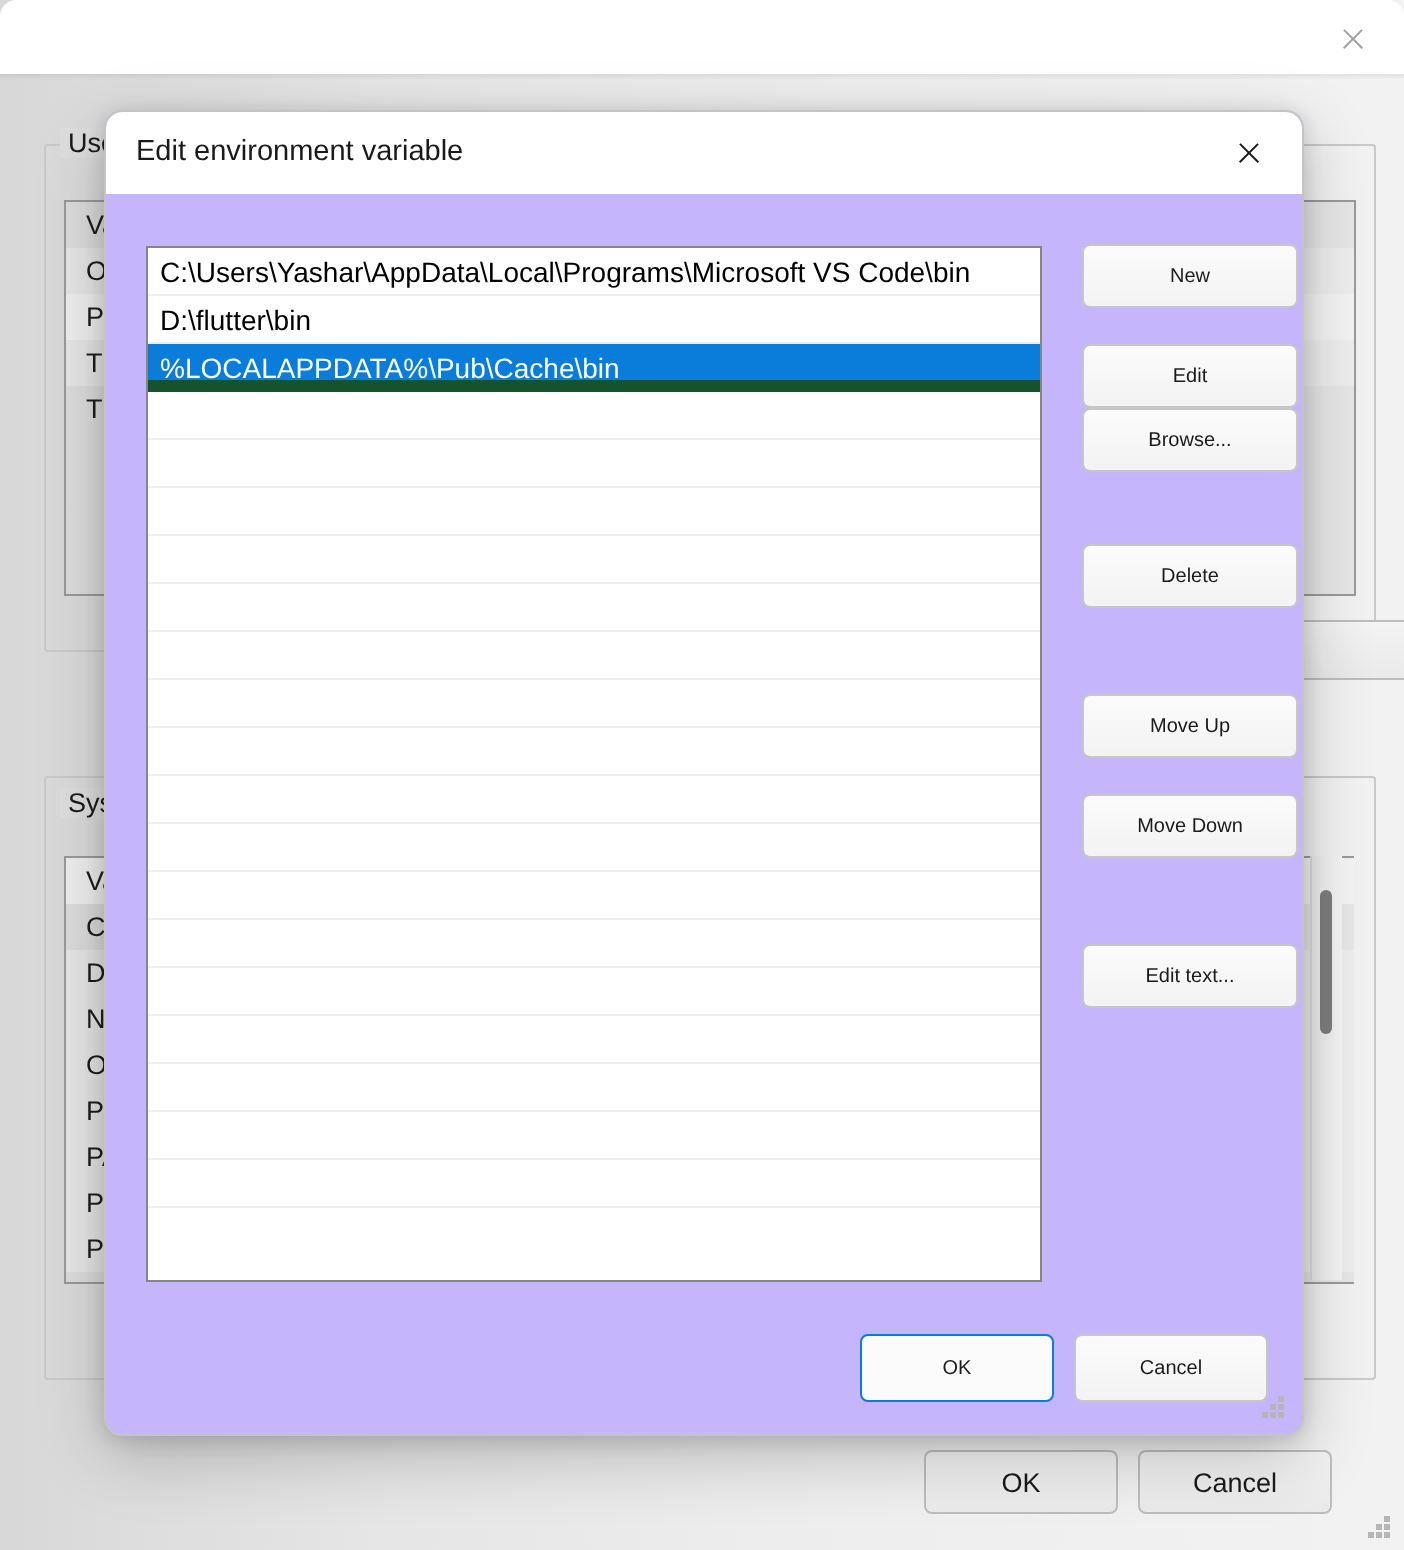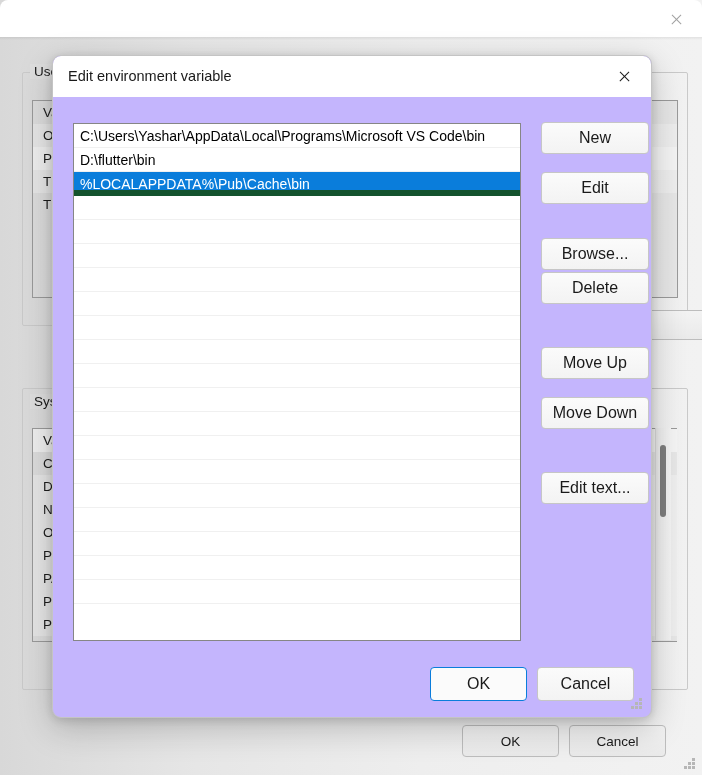--- a/index.html
+++ b/index.html
@@ -170,21 +170,21 @@
     border-bottom: 6px solid #14532d;
   }
 
   
   .dlg-button {
     position: absolute;
     width: 108px; height: 32px;
     border: 1px solid #c6c6c6;
     border-radius: 4px;
     background: linear-gradient(180deg,#fbfbfb,#f3f3f3);
-    font-size: 16px;
+    font-size: 10px;
     color: #1a1a1a;
     display:flex; align-items:center; justify-content:center;
     box-sizing:border-box;
     cursor: default;
   }
   .dlg-button.primary {
     border: 1.6px solid #0a7ddb;
     background: #fbfbfb;
   }
   #dlg-grip {
@@ -275,21 +275,21 @@
     <div class="path-row empty"></div>
     <div class="path-row empty"></div>
     <div class="path-row empty"></div>
     <div class="path-row empty"></div>
     <div class="path-row empty"></div>
     <div class="path-row empty"></div>
   </div>
 
   <div class="dlg-button" style="left:488px; top:66px;">New</div>
   <div class="dlg-button" style="left:488px; top:116px;">Edit</div>
-  <div class="dlg-button" style="left:488px; top:182px;">Browse...</div>
+  <div class="dlg-button" style="left:488px; top:148px;">Browse...</div>
   <div class="dlg-button" style="left:488px; top:216px;">Delete</div>
   <div class="dlg-button" style="left:488px; top:291px;">Move Up</div>
   <div class="dlg-button" style="left:488px; top:341px;">Move Down</div>
   <div class="dlg-button" style="left:488px; top:416px;">Edit text...</div>
 
   <div class="dlg-button primary" style="left:377px; top:611px; width:97px; height:34px;">OK</div>
   <div class="dlg-button" style="left:484px; top:611px; width:97px; height:34px;">Cancel</div>
 
   <div id="dlg-grip">
     <i style="left:8px; top:0;"></i>

